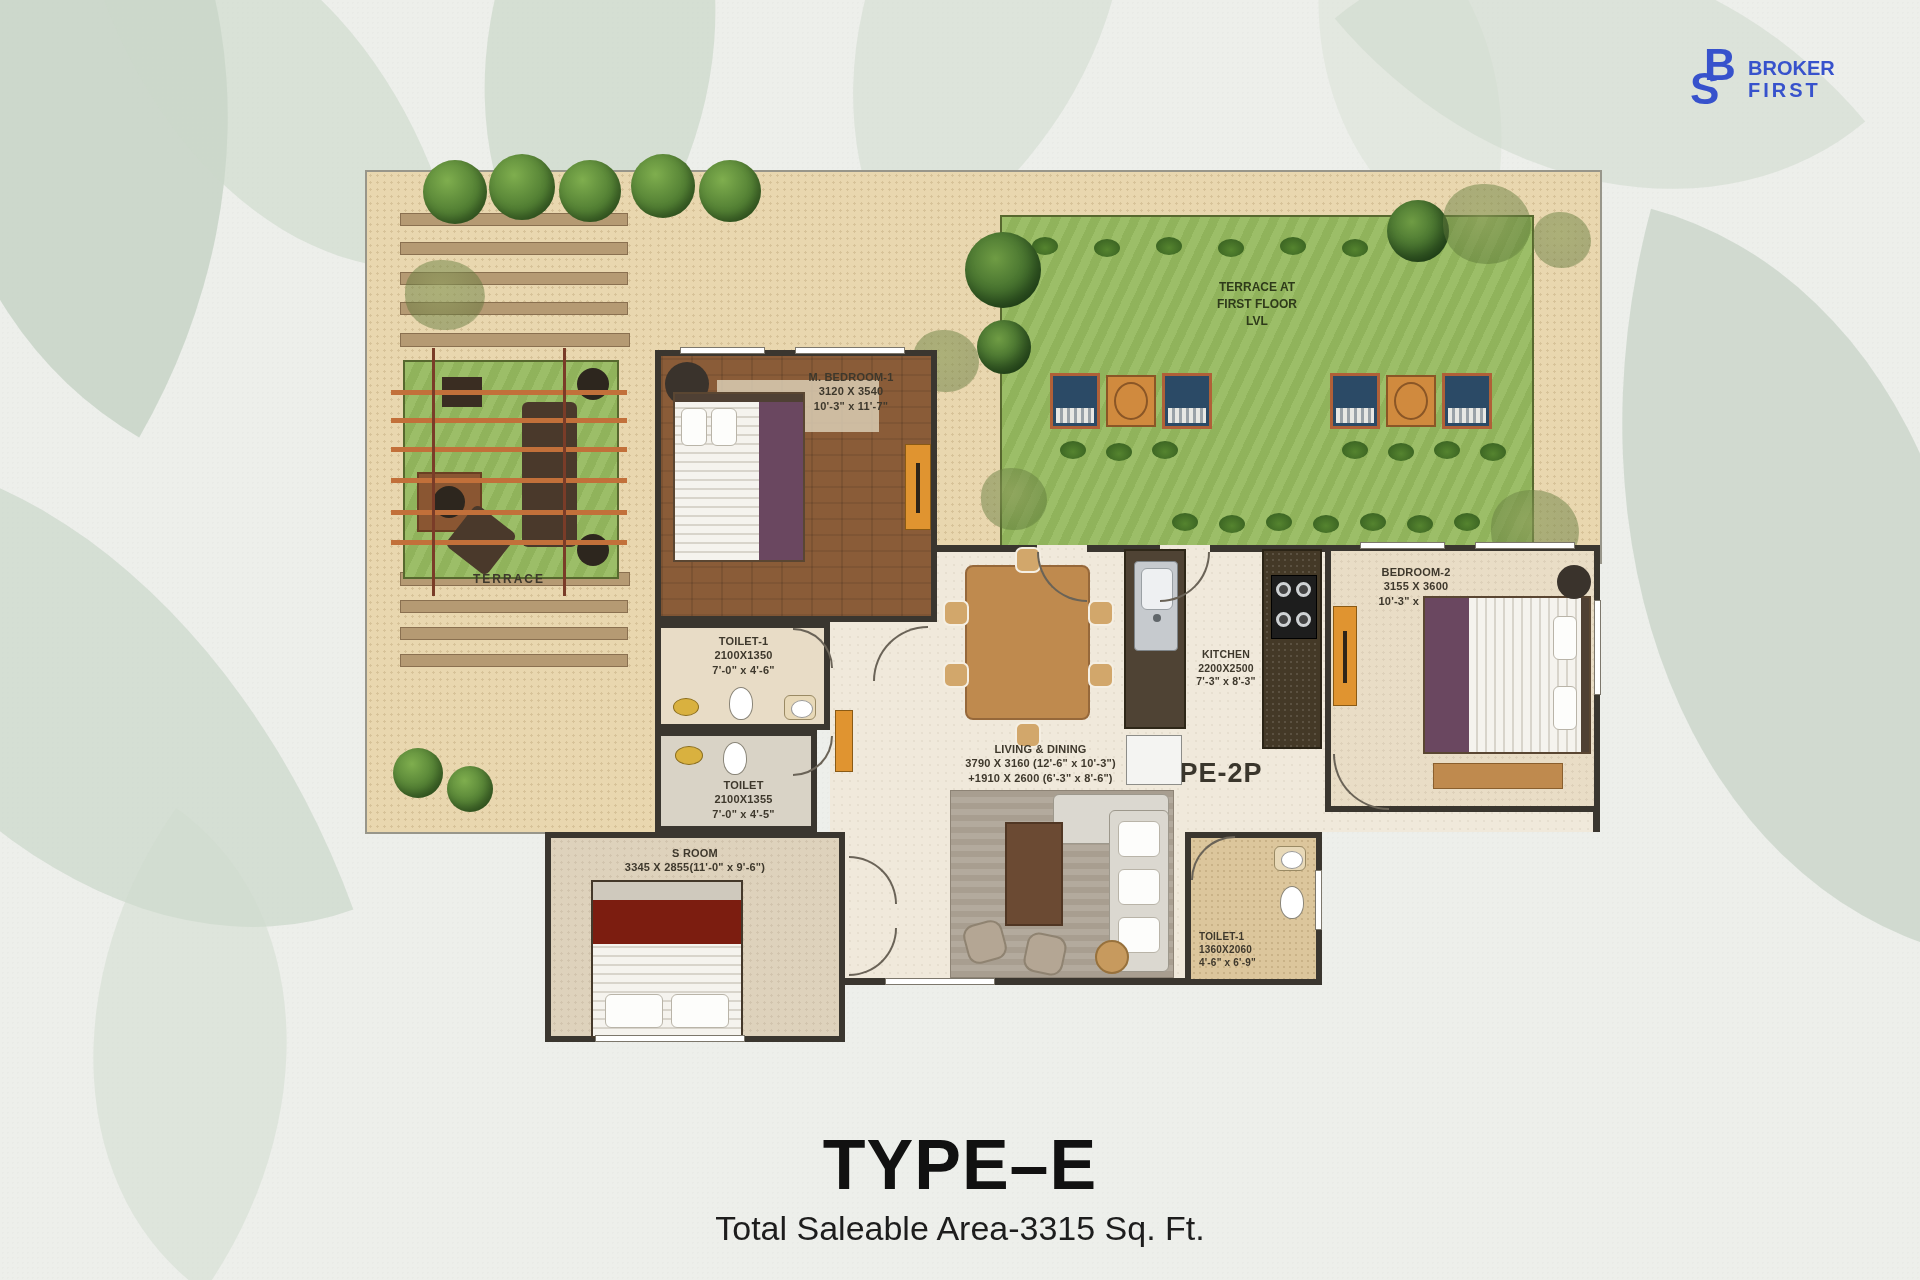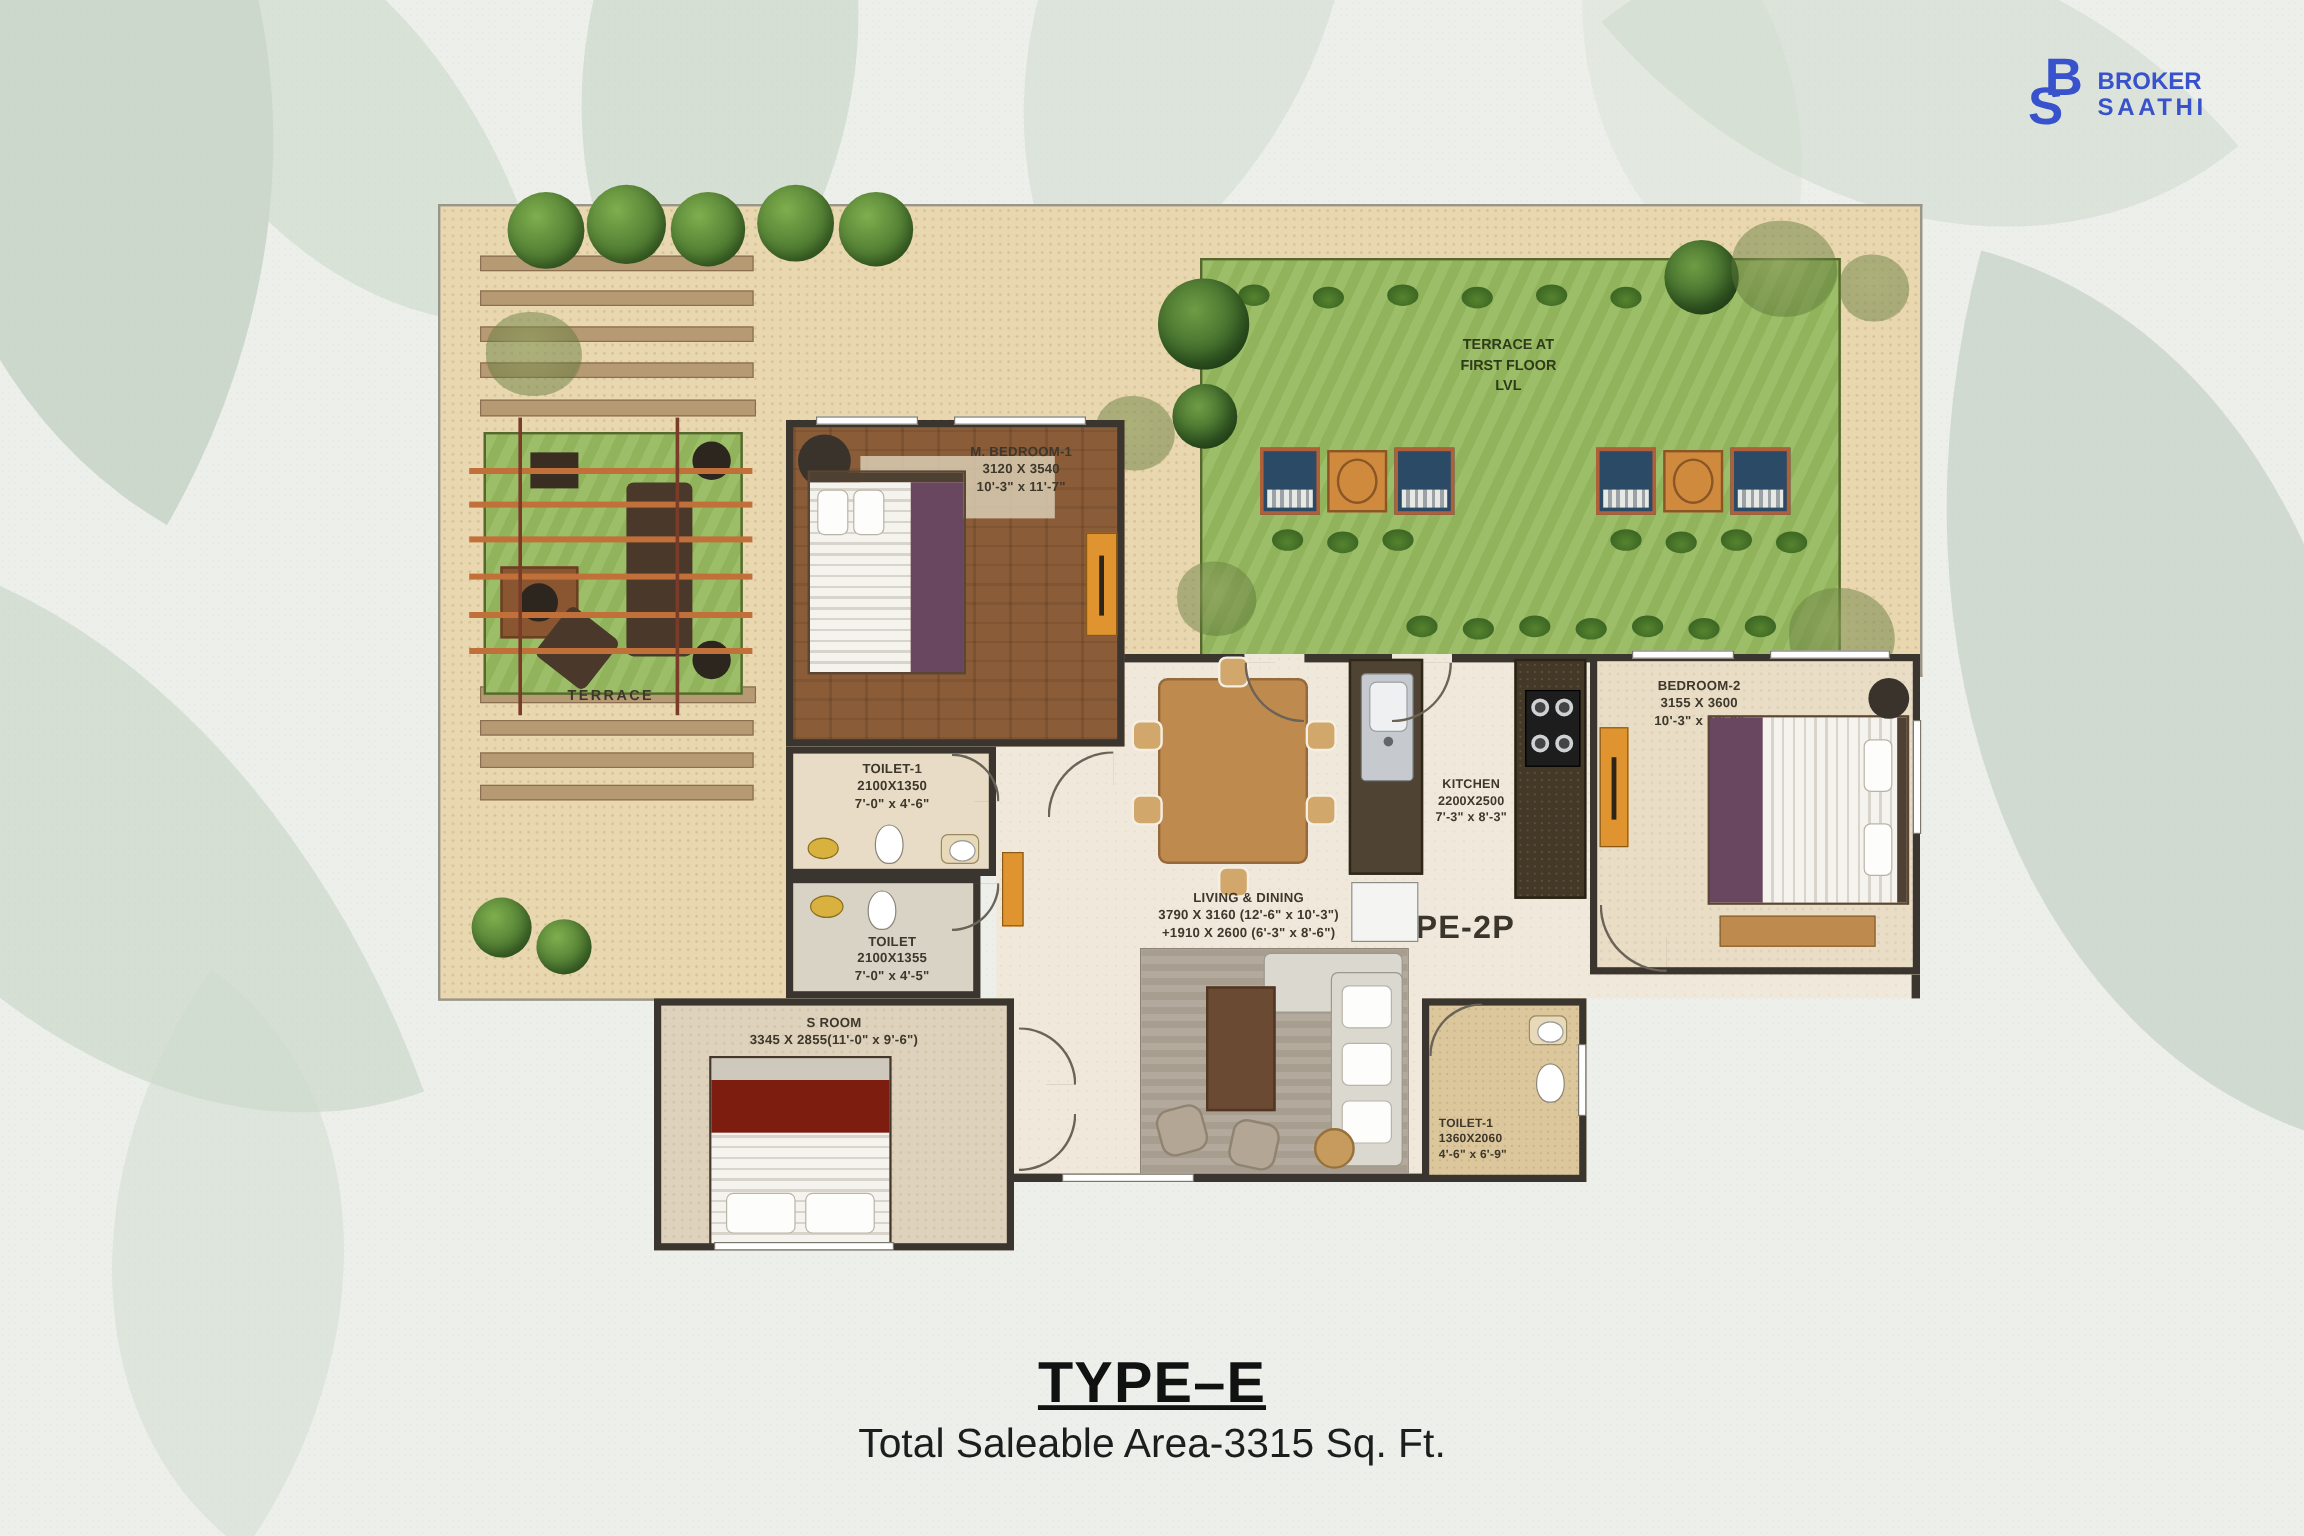--- a/index.html
+++ b/index.html
@@ -44,21 +44,21 @@
   
   #logo{position:absolute;left:1690px;top:46px;width:190px;height:66px;display:flex;align-items:center;}
   #logo .mono{position:relative;width:58px;height:64px;}
   #logo .mono b{position:absolute;font-weight:800;font-size:44px;color:#3752cc;line-height:1;}
   #logo .mono .mb{left:14px;top:-4px;}
   #logo .mono .ms{left:0px;top:20px;}
   #logo .words{color:#3752cc;font-weight:700;font-size:20px;line-height:1.1;}
   #logo .words .w2{letter-spacing:3px;}
   
   #footer{position:absolute;left:0;top:1125px;width:100%;text-align:center;color:#111;}
-  #footer .t{font-size:48px;font-weight:800;letter-spacing:1px;text-decoration:underline;}
+  #footer .t{font-size:70px;font-weight:800;letter-spacing:1px;}
   #footer .s{font-size:34px;font-weight:400;color:#1d1d1d;margin-top:4px;}
   .lawn-label{font-size:12px;font-weight:700;color:#2e3a1a;text-align:center;line-height:1.4;}
   .lawn-label span{display:block;}
   .terrace-label{font-size:12px;font-weight:700;color:#3e382c;letter-spacing:2px;text-align:center;}
   .type-label{font-size:27px;font-weight:700;color:#3a362c;letter-spacing:1px;}
 </style>
 </head>
 <body>
 
 <div id="canvas">
@@ -73,21 +73,21 @@
   <div class="leaf" style="left:-160px;top:380px;width:420px;height:620px;background:#c8d5c7;opacity:.65;transform:rotate(-20deg);"></div>
   <div class="leaf" style="left:40px;top:860px;width:300px;height:380px;background:#d0dbce;opacity:.5;transform:rotate(35deg);"></div>
 
   <div id="logo">
     <div class="mono">
       <b class="mb">B</b>
       <b class="ms">S</b>
     </div>
     <div class="words">
       <div class="w1">BROKER</div>
-      <div class="w2">SAATHI</div>
+      <div class="w2">FIRST</div>
     </div>
   </div>
 
   <div class="abs" id="plan" style="left:365px;top:170px;width:1240px;height:872px;">
 
     <div class="abs sand" style="left:0;top:0;width:290px;height:660px;"></div>
     <div class="abs sand" style="left:290px;top:0;width:945px;height:390px;border-left:none;"></div>
 
     <div class="abs plank" style="left:35px;top:43px;width:228px;height:13px;"></div>
     <div class="abs plank" style="left:35px;top:72px;width:228px;height:13px;"></div>

